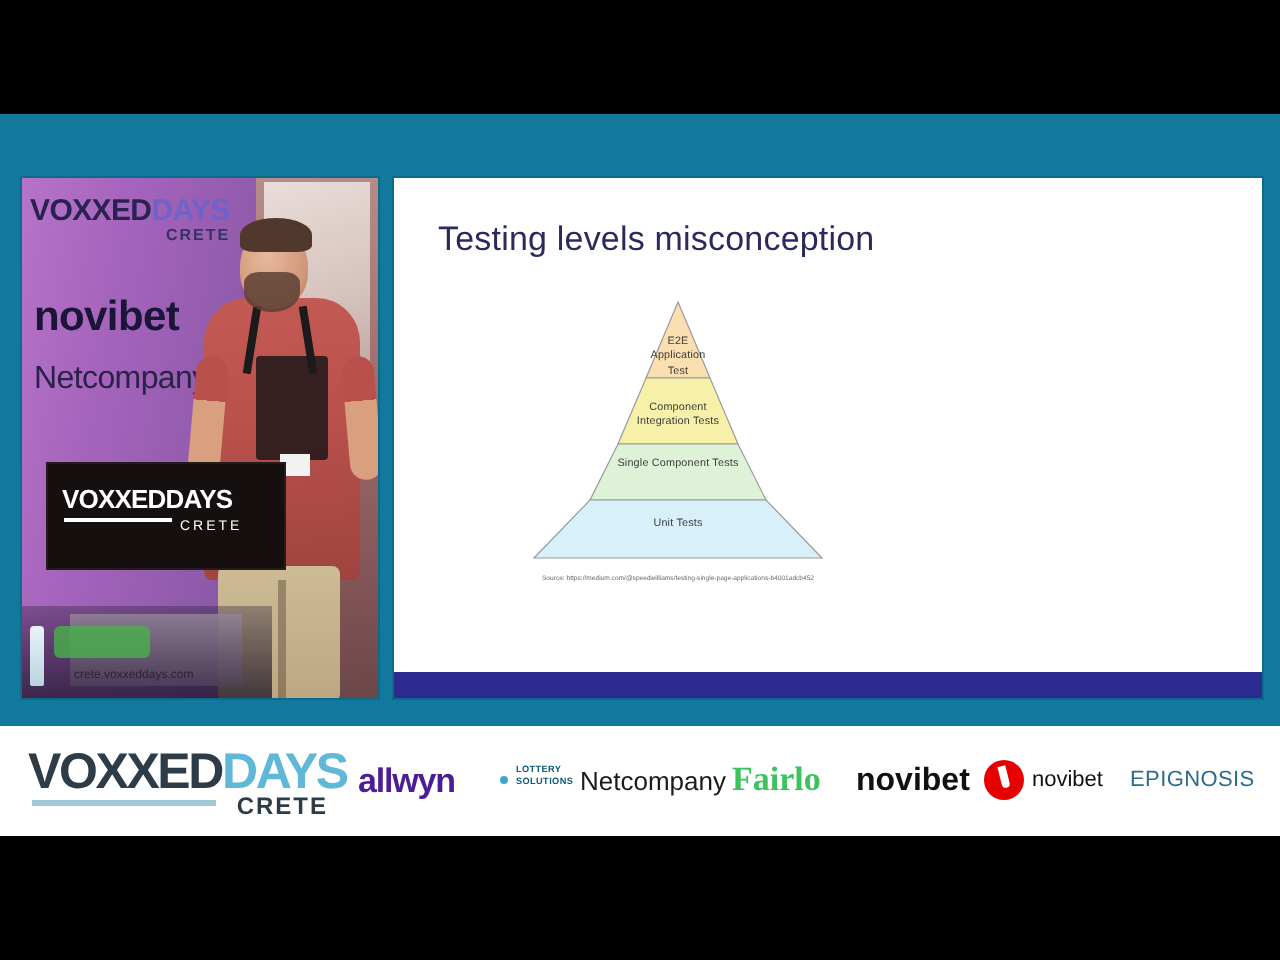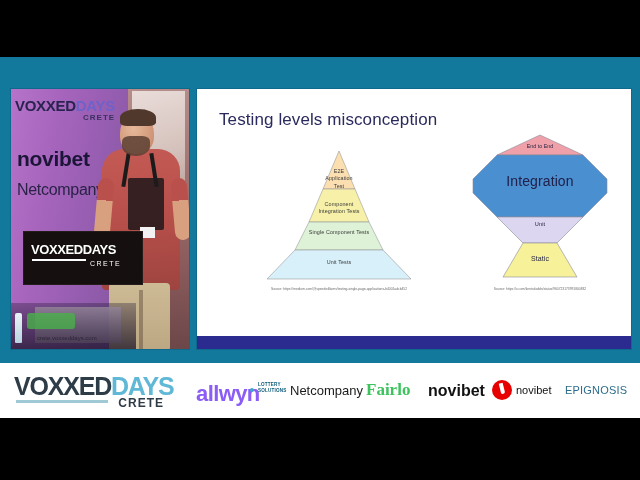--- a/index.html
+++ b/index.html
@@ -350,21 +350,21 @@
     font-size: 12px;
     font-weight: bold;
     letter-spacing: 1px;
     color: #2e3c48;
   }
   .sponsor {
     position: absolute;
     top: 18px;
     white-space: nowrap;
   }
-  #sp-allwyn      { left: 196px; font-size: 22px; font-weight: bold; color: #8b5cf6; letter-spacing:-.6px;}
+  #sp-allwyn      { left: 179px; font-size: 17px; font-weight: bold; color: #4c1d95; letter-spacing:-.6px;}
   #sp-allwyn-dot  { position:absolute; left:250px; top:25px; width:4px;height:4px;border-radius:50%;background:#3aa9c9;}
   #sp-allwyn-sub  { position:absolute; left:258px; top:19px; font-size:4.6px; font-weight:bold; color:#0b5b7a; line-height:1.25; letter-spacing:.2px;}
   #sp-netcompany  { left: 290px; font-size: 13px; color: #1a1a1a; top: 20px;}
   #sp-fairlo      { left: 366px; font-size: 17px; font-weight: bold; color: #3cc35d; font-family:"Liberation Serif", serif; top:17px;}
   #sp-novibet     { left: 428px; font-size: 16px; font-weight: bold; color: #111; top: 19px;}
   #sp-vodafone-mark {
     position: absolute;
     left: 492px; top: 17px;
     width: 20px; height: 20px;
     border-radius: 50%;
@@ -451,37 +451,20 @@
         </div>
         <div class="pyr-label" id="pyr-l2">
           <span>Component</span><br>
           <span>Integration Tests</span>
         </div>
         <div class="pyr-label" id="pyr-l3">Single Component Tests</div>
         <div class="pyr-label" id="pyr-l4">Unit Tests</div>
         <div class="src-note" id="pyr-src">Source: https://medium.com/@speedwilliams/testing-single-page-applications-b4001adcb452</div>
       </div>
 
-      <div id="trophy-figure">
-        <svg width="150" height="152" viewBox="0 0 150 152">
-
-          <polygon points="75,4 118,24 32,24" fill="#f0a0a8" stroke="#8a8a9a" stroke-width="0.6"></polygon>
-
-          <polygon points="32,24 118,24 142,48 142,62 118,86 32,86 8,62 8,48" fill="#4a8fd0" stroke="#8a8a9a" stroke-width="0.6"></polygon>
-
-          <polygon points="32,86 118,86 92,112 58,112" fill="#ddd6f0" stroke="#8a8a9a" stroke-width="0.6"></polygon>
-
-          <polygon points="58,112 92,112 112,146 38,146" fill="#f7f29a" stroke="#8a8a9a" stroke-width="0.6"></polygon>
-        </svg>
-        <div class="tro-label" id="tro-e2e">End to End</div>
-        <div class="tro-label" id="tro-integ">Integration</div>
-        <div class="tro-label" id="tro-unit">Unit</div>
-        <div class="tro-label" id="tro-static">Static</div>
-        <div class="src-note" id="tro-src">Source: https://x.com/kentcdodds/status/960723173991800832</div>
-      </div>
 
       <div id="slide-footer-bar"></div>
     </div>
 
     <div id="footer-band">
       <div id="footer-inner">
 
         <div id="vd-logo">
           <div id="vd-word"><span class="dark">VOXXED</span><span class="lite">DAYS</span></div>
           <div id="vd-rule"></div>

